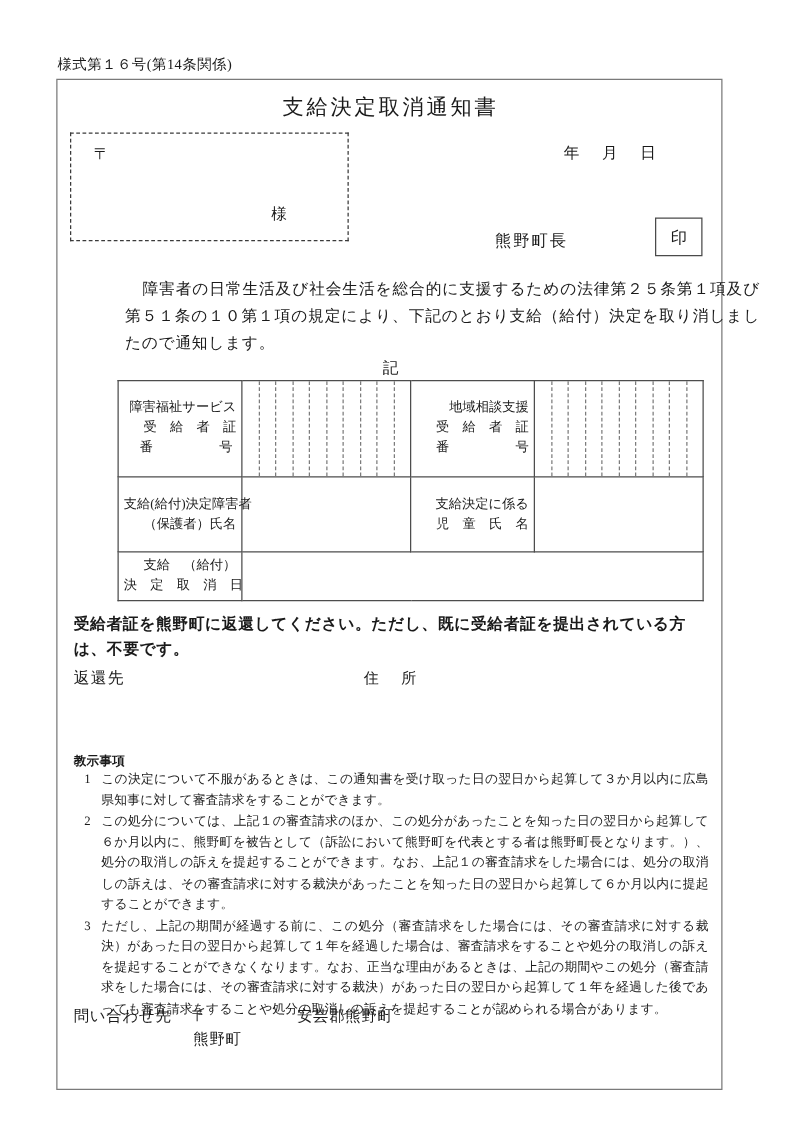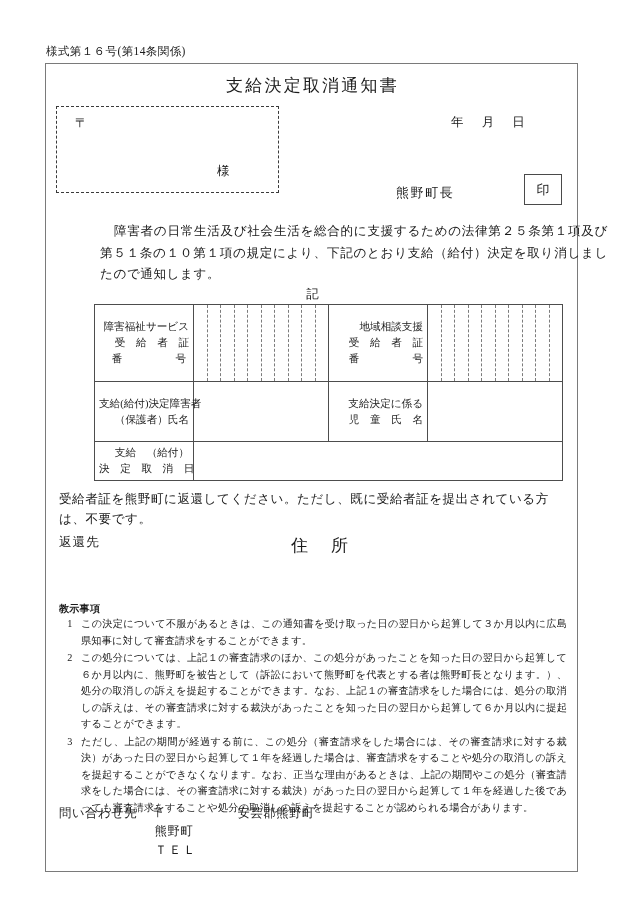--- a/index.html
+++ b/index.html
@@ -177,33 +177,34 @@
   .wide-cell { height: 28px; }
   .reason-cell { height: 62px; }
   .notice {
     position: absolute;
     left: 13px;
     top: 425px;
     width: 508px;
     font-size: 12.6px;
     line-height: 1.6;
     letter-spacing: 0.5px;
+    font-weight: bold;
   }
   .return-to {
     position: absolute;
     left: 13px;
     top: 470px;
     font-size: 12.6px;
     letter-spacing: 1px;
   }
   .return-addr {
     position: absolute;
     left: 245px;
     top: 470px;
-    font-size: 17px;
+    font-size: 12px;
     letter-spacing: 3px;
   }
   .deadline {
     position: absolute;
     left: 13px;
     top: 505px;
     font-size: 12.6px;
     letter-spacing: 1px;
     white-space: nowrap;
   }
@@ -382,21 +383,17 @@
       <div class="contact">
         <span class="row">
           <span class="c-label">問い合わせ先</span>
           <span class="c-post">〒</span>
           <span class="c-city">安芸郡熊野町</span>
         </span>
         <span class="row">
           <span class="indent"></span>
           <span>熊野町</span>
         </span>
-        <span class="row">
-          <span class="indent"></span>
-          <span class="tel">ＴＥＬ</span>
-        </span>
       </div>
 
     </div>
   </div>
 </div>
 
 </body></html>

